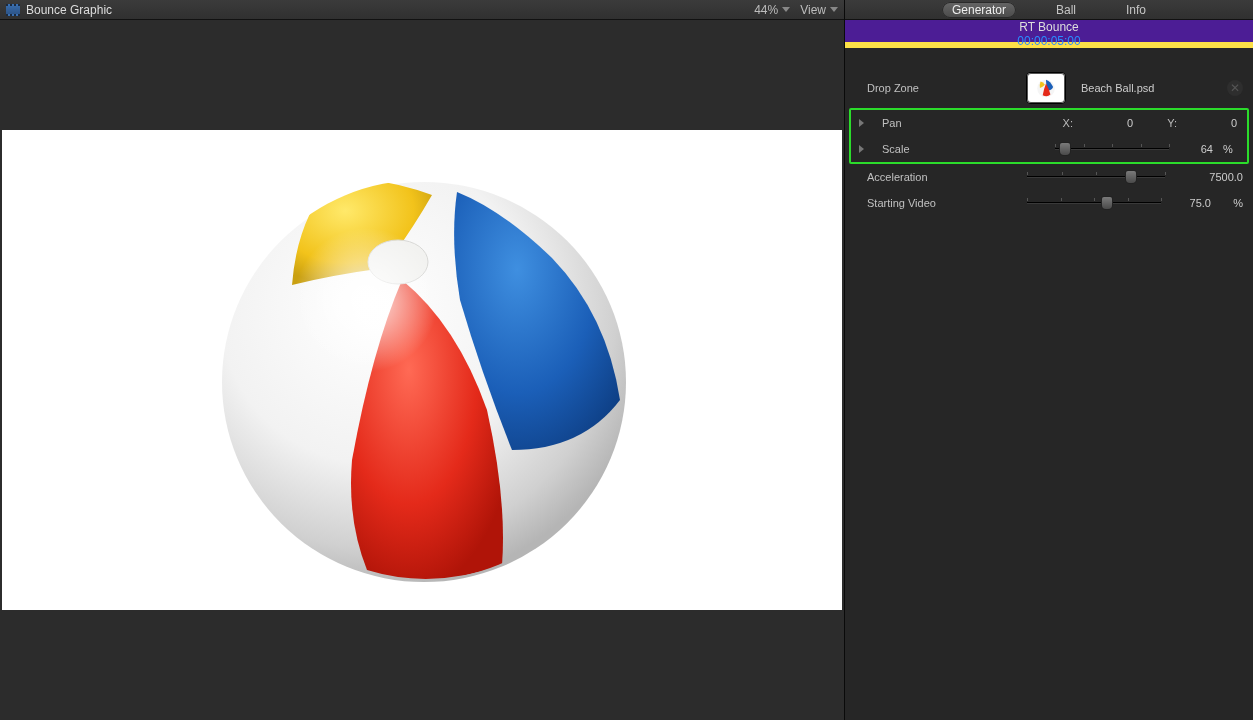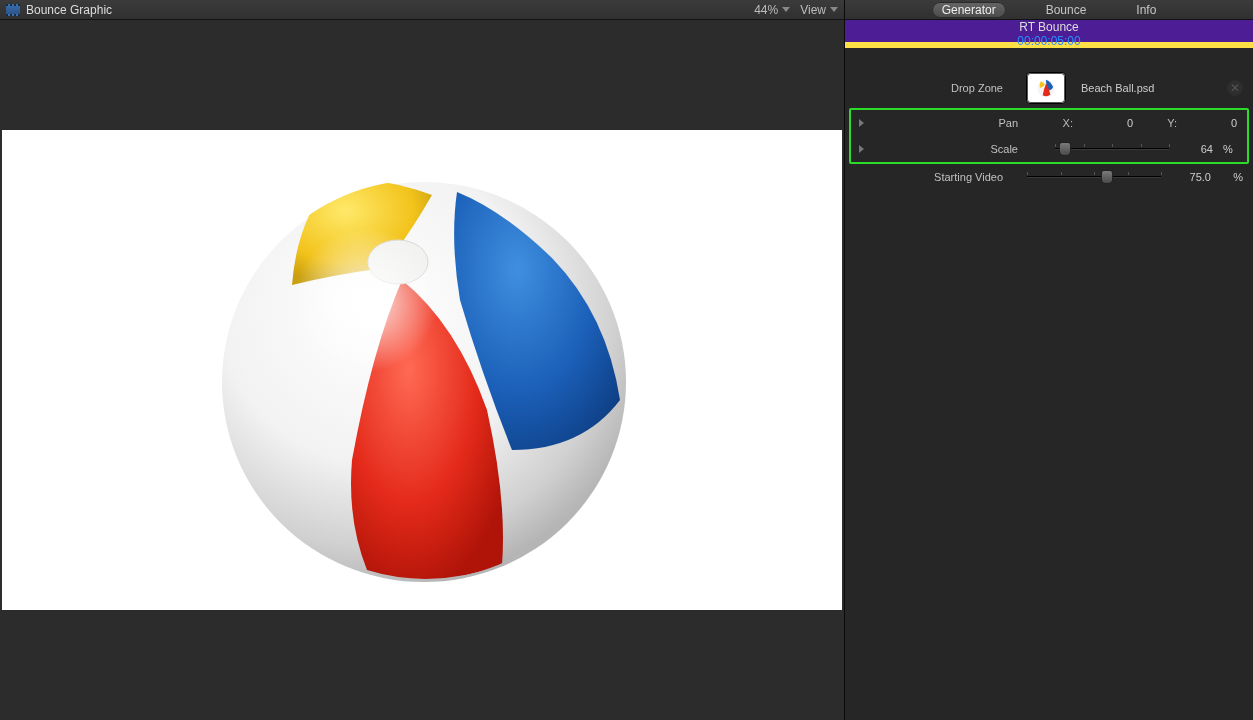--- a/index.html
+++ b/index.html
@@ -27,21 +27,21 @@
 .timecode { color:#2a8cff; font-size:12px; font-variant-numeric: tabular-nums; }
 .spacer { height:20px; }
 
 .section-header { height:22px; background:linear-gradient(#3a3a3a,#303030); display:flex; align-items:center; padding:0 10px; border-top:1px solid #444; border-bottom:1px solid #151515; color:#ddd; font-size:12px; font-weight:500; }
 .section-header .reset { margin-left:auto; font-size:14px; color:#888; cursor:pointer; }
 
 .param-row { height:26px; display:flex; align-items:center; padding:0 10px 0 6px; font-size:11px; color:#c0c0c0; }
 .param-row.dropzone { height:40px; }
 .row-disclosure { width:16px; display:flex; justify-content:center; }
 .tri-r { width:0; height:0; border-top:4px solid transparent; border-bottom:4px solid transparent; border-left:5px solid #777; }
-.label { width:160px; text-align:right; padding-right:24px; }
+.label { width:160px; text-align:left; padding-right:3px; }
 .controls { flex:1; display:flex; align-items:center; gap:6px; }
 .xy-label { color:#bbb; width:18px; text-align:right; }
 .num-field { width:58px; text-align:right; padding-right:4px; color:#ccc; }
 .num-wide { width:72px; text-align:right; color:#ccc; }
 .pct-suffix { width:18px; text-align:left; color:#ccc; }
 
 .well { width:38px; height:30px; background:#fff; border-radius:4px; box-shadow:0 0 0 1px #000, inset 0 0 0 1px #555; display:flex; align-items:center; justify-content:center; }
 .well svg { width:22px; height:22px; }
 .well-name { margin-left:10px; color:#ccc; }
 .close-x { margin-left:auto; width:16px; height:16px; border-radius:8px; background:#2e2e2e; color:#555; display:flex; align-items:center; justify-content:center; font-size:12px; cursor:pointer; }
@@ -124,21 +124,21 @@
         </g>
         <circle cx="220" cy="230" r="200" fill="url(#hl)"></circle>
       </svg>
     </div>
   </div>
 </div>
 
 <div class="right-pane">
   <div class="tabs">
     <div class="tab active">Generator</div>
-    <div class="tab">Bounce</div>
+    <div class="tab">Ball</div>
     <div class="tab">Info</div>
   </div>
   <div class="clip-row">
     <span class="gen-icon"></span>
     <span class="clip-name">RT Bounce</span>
     <span class="timecode">00:00:05:00</span>
   </div>
   <div class="spacer"></div>
 
 
@@ -188,20 +188,38 @@
             </div>
           <div class="track"></div>
           <div class="thumb" id="thumb-scale" style="left: 9%;"></div>
         </div>
         <span class="num-field" style="width:42px">64</span>
         <span class="pct-suffix">%</span>
       </div>
     </div>
   </div>
 
+  <div class="param-row">
+    <div class="row-disclosure"></div>
+    <div class="label">Acceleration</div>
+    <div class="controls">
+      <div class="slider">
+        <div class="ticks">
+            <span style="left:0%"></span>
+            <span style="left:25%"></span>
+            <span style="left:50%"></span>
+            <span style="left:75%"></span>
+            <span style="left:100%"></span>
+          </div>
+        <div class="track"></div>
+        <div class="thumb" id="thumb-accel" style="left: 75%;"></div>
+      </div>
+      <span class="num-wide">7500.0</span>
+    </div>
+  </div>
 
   <div class="param-row">
     <div class="row-disclosure"></div>
     <div class="label">Starting Video</div>
     <div class="controls">
       <div class="slider">
         <div class="ticks">
             <span style="left:0%"></span>
             <span style="left:25%"></span>
             <span style="left:50%"></span>

